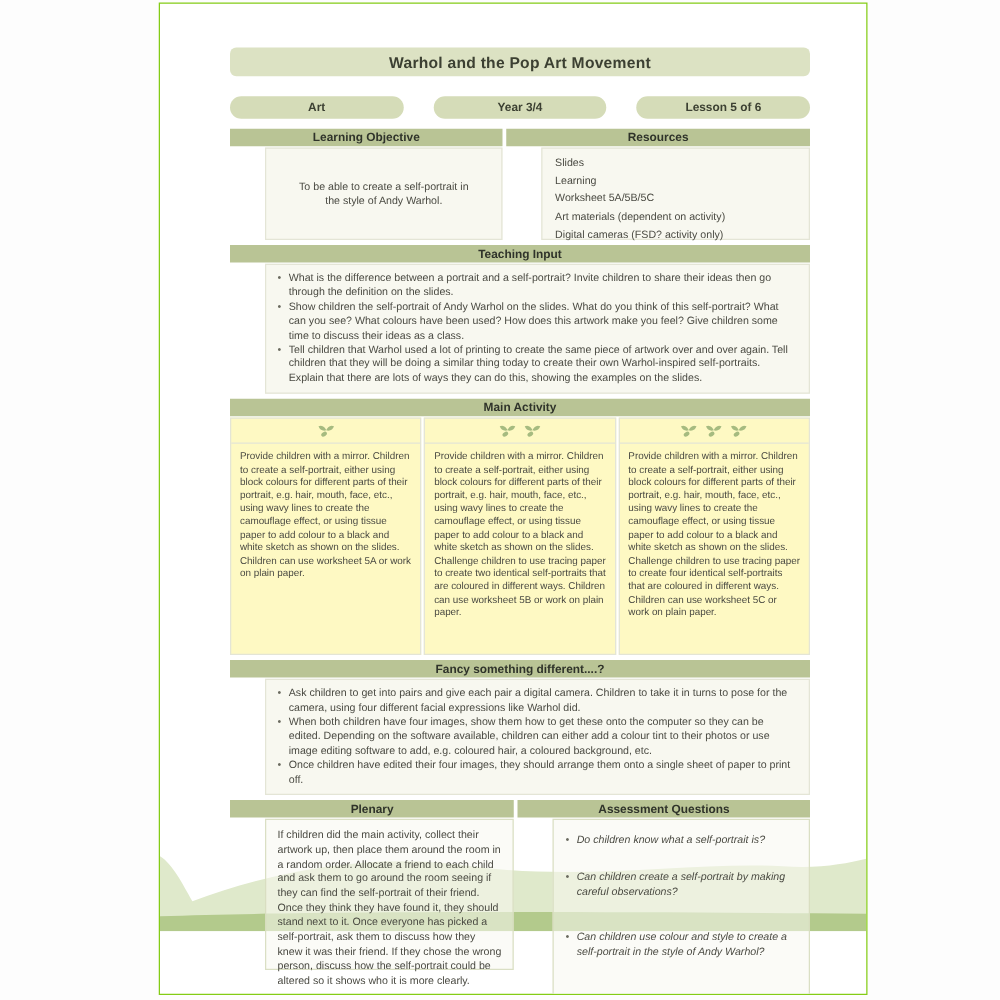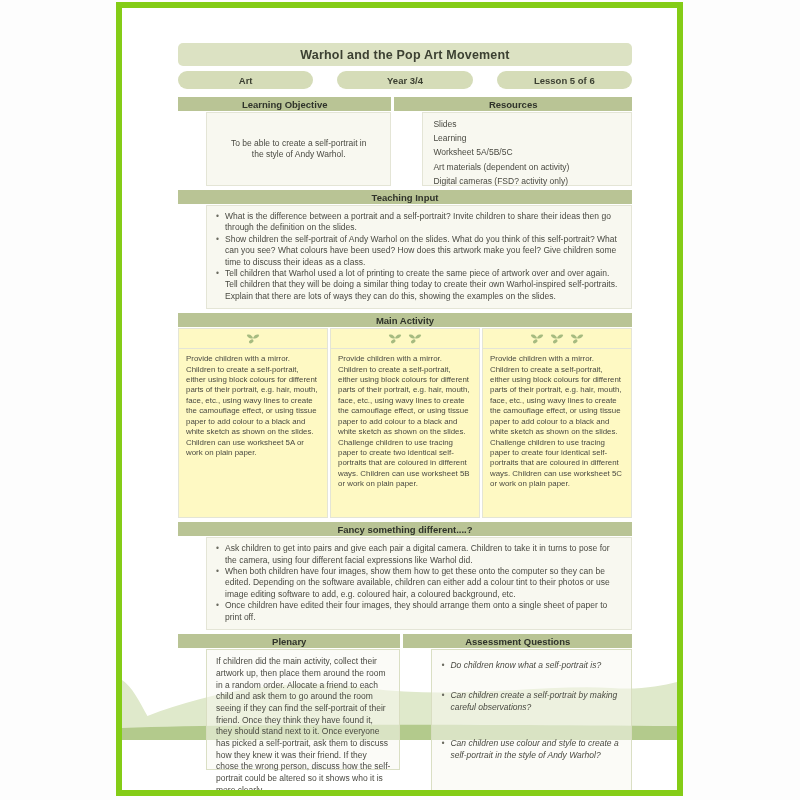--- a/index.html
+++ b/index.html
@@ -3,33 +3,33 @@
 <meta charset="utf-8">
 <style>
   html,body{margin:0;padding:0;}
   body{
     width:800px;height:800px;background:#ffffff;
     font-family:"Liberation Sans", sans-serif;
     -webkit-font-smoothing:antialiased;
   }
   .canvas{position:relative;width:800px;height:800px;background:#fdfdfd;overflow:hidden;}
   .sheet{
-    position:absolute;left:116px;top:2px;width:567px;height:794px;
-    background:#ffffff;border:6px solid #84cc16;box-sizing:border-box;
+    position:absolute;left:127px;top:2px;width:567px;height:794px;
+    background:#ffffff;border:1px solid #84cc16;box-sizing:border-box;
     overflow:hidden;
   }
   .wave{position:absolute;left:0;bottom:50px;width:100%;height:82px;z-index:0;}
   .content{position:relative;z-index:1;padding:35px 45px 0 56px;}
 
   .title-bar{
     height:23px;background:#dce2c3;border-radius:5px;
     display:flex;align-items:center;justify-content:center;
     font-weight:bold;font-size:12.5px;color:#3c4032;letter-spacing:.2px;
   }
-  .pills{display:flex;gap:24px;margin-top:5px;}
+  .pills{display:flex;gap:24px;margin-top:16px;}
   .pill{
     flex:1;height:18px;border-radius:9px;background:#d5dcb8;
     display:flex;align-items:center;justify-content:center;
     font-weight:bold;font-size:9.5px;color:#3c4032;
   }
   .sec-h{
     background:#b9c495;height:14px;
     display:flex;align-items:center;justify-content:center;
     font-weight:bold;font-size:9.5px;color:#2f332a;
   }

